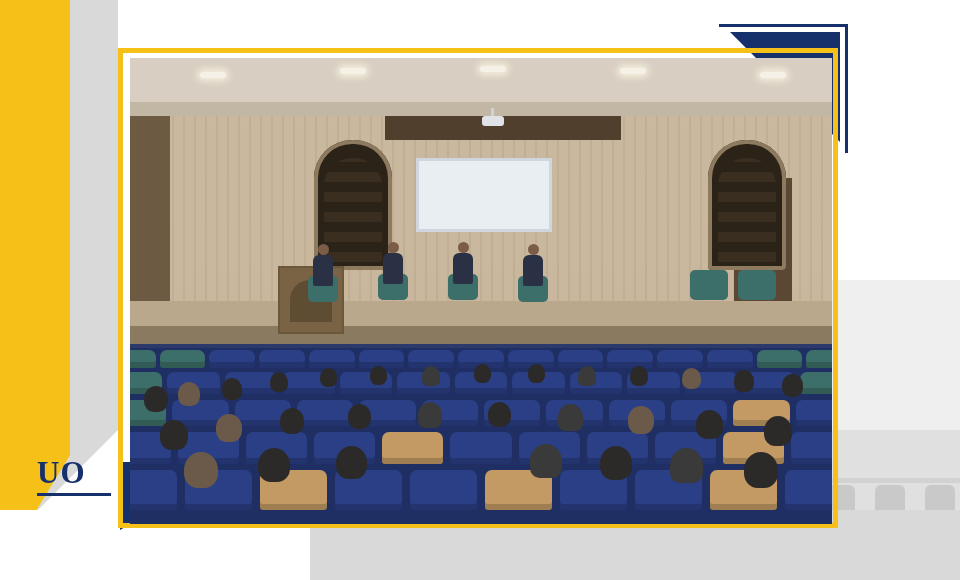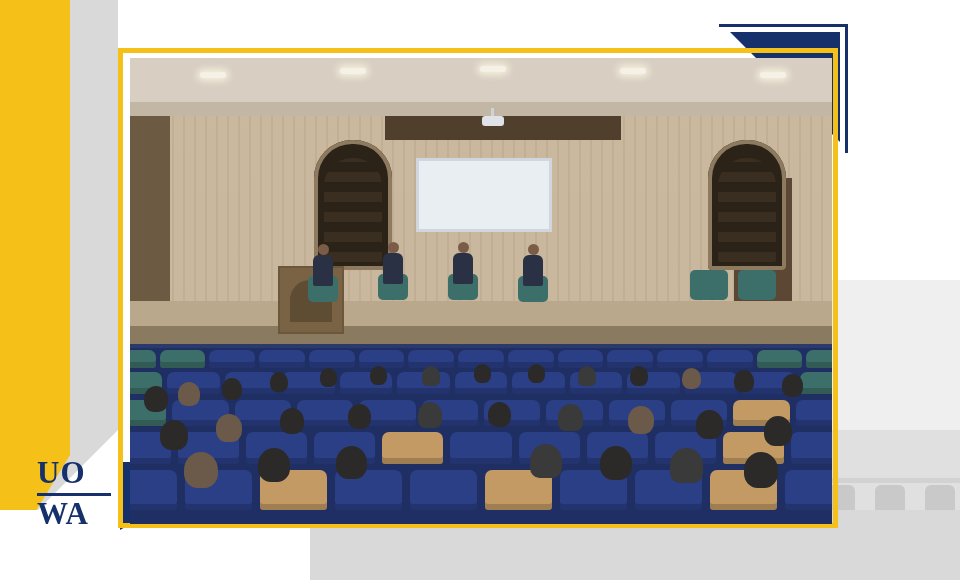--- a/index.html
+++ b/index.html
@@ -332,16 +332,15 @@
         <div class="person" style="left:470px;top:98px;width:32px;height:34px;"></div>
         <div class="person hijab" style="left:540px;top:100px;width:33px;height:35px;"></div>
         <div class="person" style="left:614px;top:104px;width:34px;height:36px;"></div>
       </div>
     </div>
   </div>
 
   <div class="logo">
     <div class="ltext">UO</div>
     <div class="rule"></div>
-    <div class="ltext">WA</div>
   </div>
 
 </div>
 
 </body></html>

